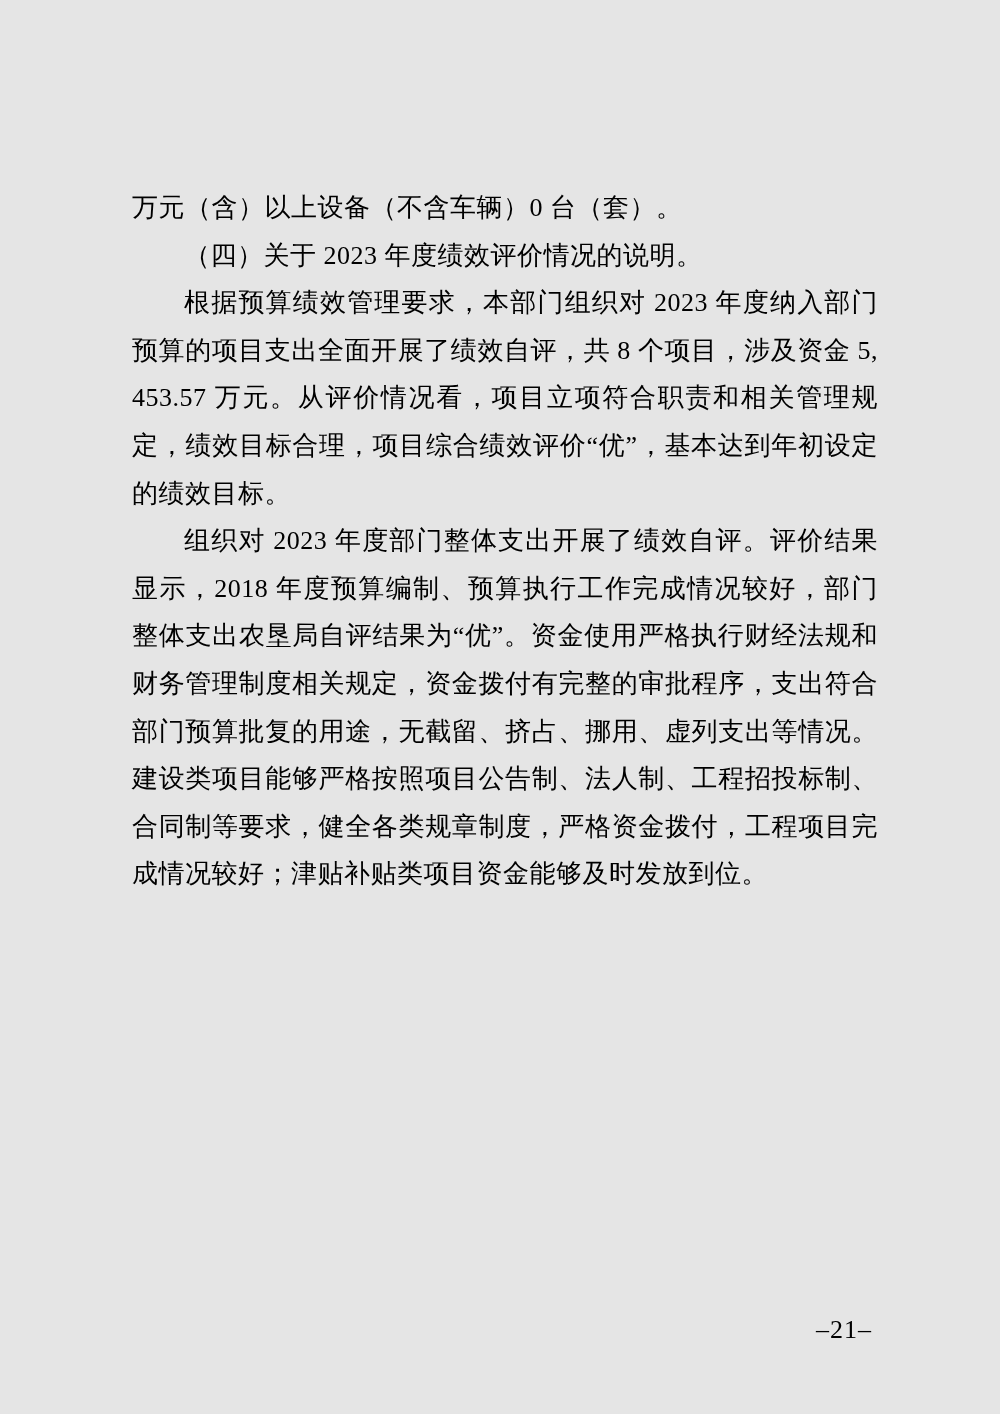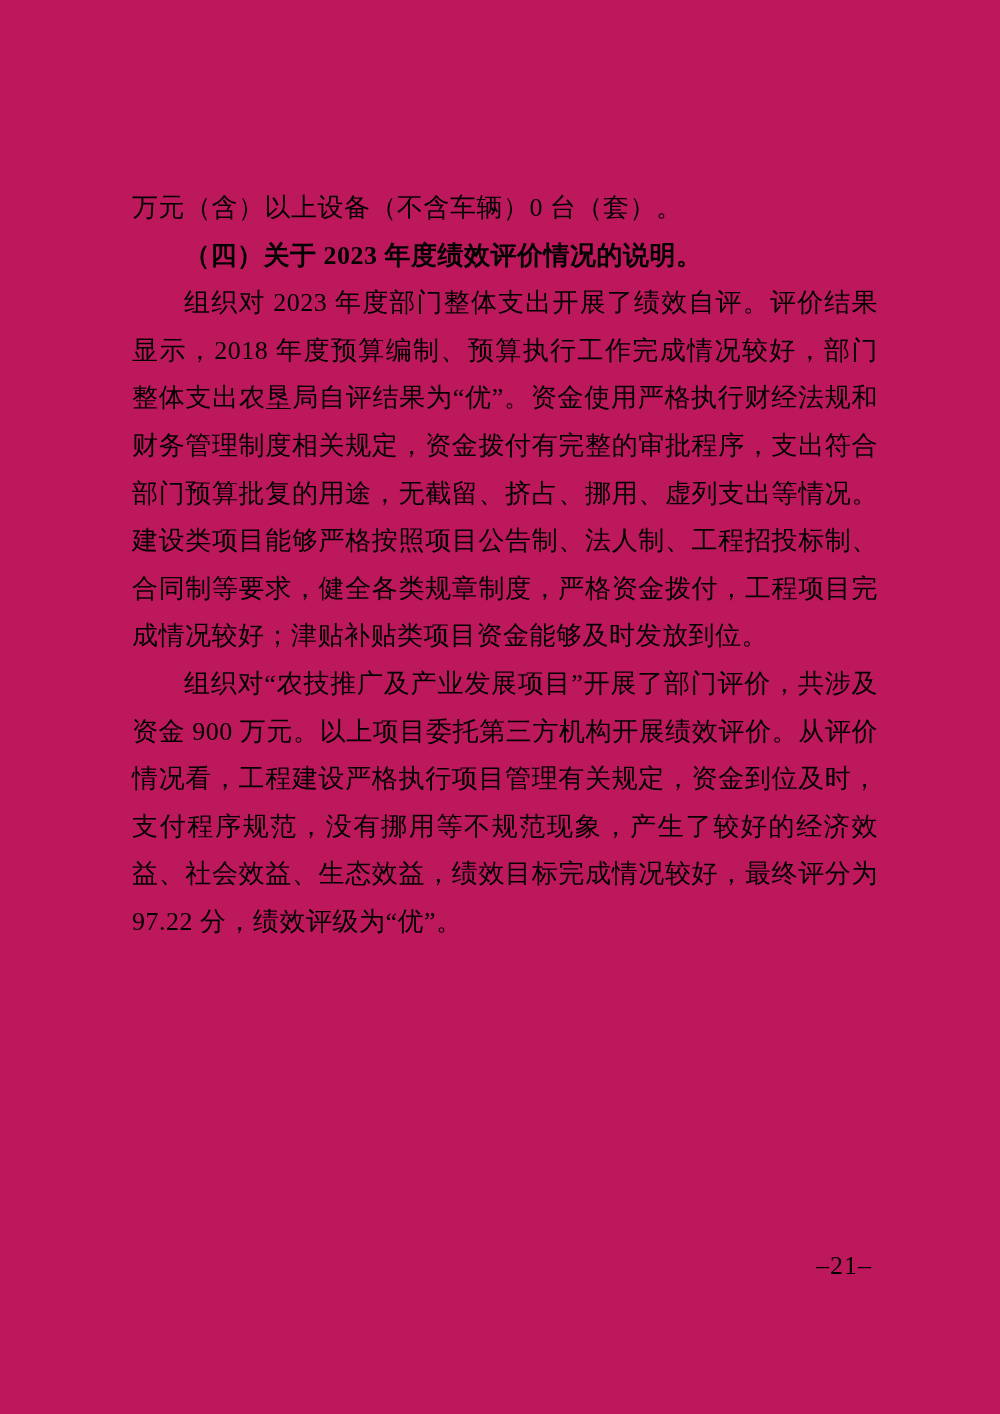--- a/index.html
+++ b/index.html
@@ -4,21 +4,21 @@
 <style>
   html, body {
     margin: 0;
     padding: 0;
     background: #ffffff;
   }
   .page {
     position: relative;
     width: 1000px;
     height: 1414px;
-    background: #be185d;
+    background: #e5e5e5;
     overflow: hidden;
     font-family: "Liberation Serif", "DejaVu Serif", serif;
     color: #000000;
   }
   .content {
     position: absolute;
     left: 132px;
     top: 184px;
     width: 746px;
     font-size: 26px;
@@ -29,36 +29,36 @@
     word-break: break-all;
   }
   .para {
     margin: 0;
     text-indent: 2em;
   }
   .para.no-indent {
     text-indent: 0;
   }
   .para.heading {
-    font-weight: bold;
+    font-weight: normal;
   }
   .page-number {
     position: absolute;
     right: 128px;
-    top: 1242px;
+    top: 1306px;
     font-size: 26px;
     line-height: 47.6px;
     letter-spacing: 1px;
     color: #000000;
   }
 </style>
 </head>
 <body>
 
 <div class="page">
   <div class="content">
     <p class="para no-indent">万元（含）以上设备（不含车辆）0 台（套）。</p>
     <p class="para heading">（四）关于 2023 年度绩效评价情况的说明。</p>
+    <p class="para">根据预算绩效管理要求，本部门组织对 2023 年度纳入部门预算的项目支出全面开展了绩效自评，共 8 个项目，涉及资金 5,453.57 万元。从评价情况看，项目立项符合职责和相关管理规定，绩效目标合理，项目综合绩效评价“优”，基本达到年初设定的绩效目标。</p>
     <p class="para">组织对 2023 年度部门整体支出开展了绩效自评。评价结果显示，2018 年度预算编制、预算执行工作完成情况较好，部门整体支出农垦局自评结果为“优”。资金使用严格执行财经法规和财务管理制度相关规定，资金拨付有完整的审批程序，支出符合部门预算批复的用途，无截留、挤占、挪用、虚列支出等情况。建设类项目能够严格按照项目公告制、法人制、工程招投标制、合同制等要求，健全各类规章制度，严格资金拨付，工程项目完成情况较好；津贴补贴类项目资金能够及时发放到位。</p>
-    <p class="para">组织对“农技推广及产业发展项目”开展了部门评价，共涉及资金 900 万元。以上项目委托第三方机构开展绩效评价。从评价情况看，工程建设严格执行项目管理有关规定，资金到位及时，支付程序规范，没有挪用等不规范现象，产生了较好的经济效益、社会效益、生态效益，绩效目标完成情况较好，最终评分为 97.22 分，绩效评级为“优”。</p>
   </div>
   <div class="page-number">–21–</div>
 </div>
 
 </body></html>

